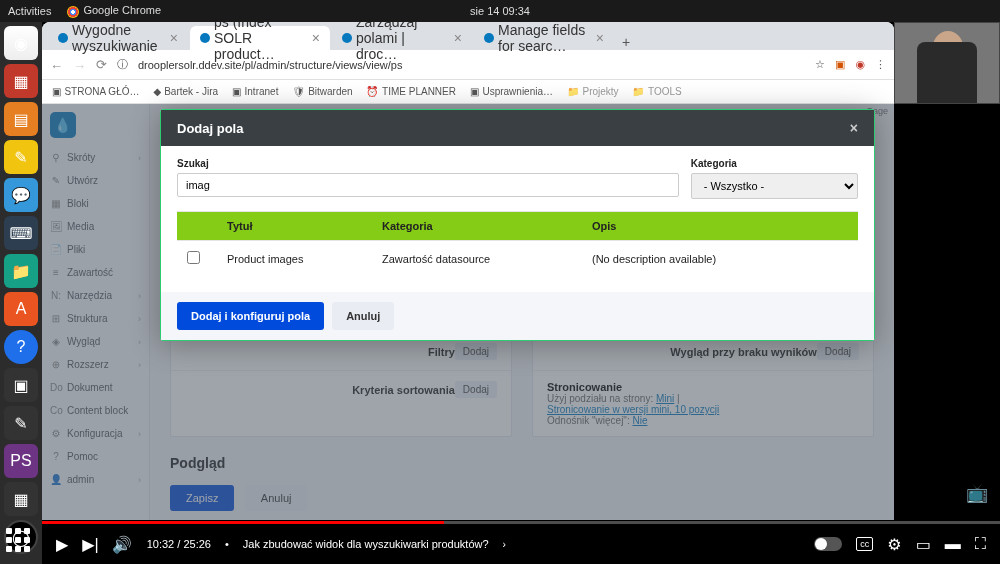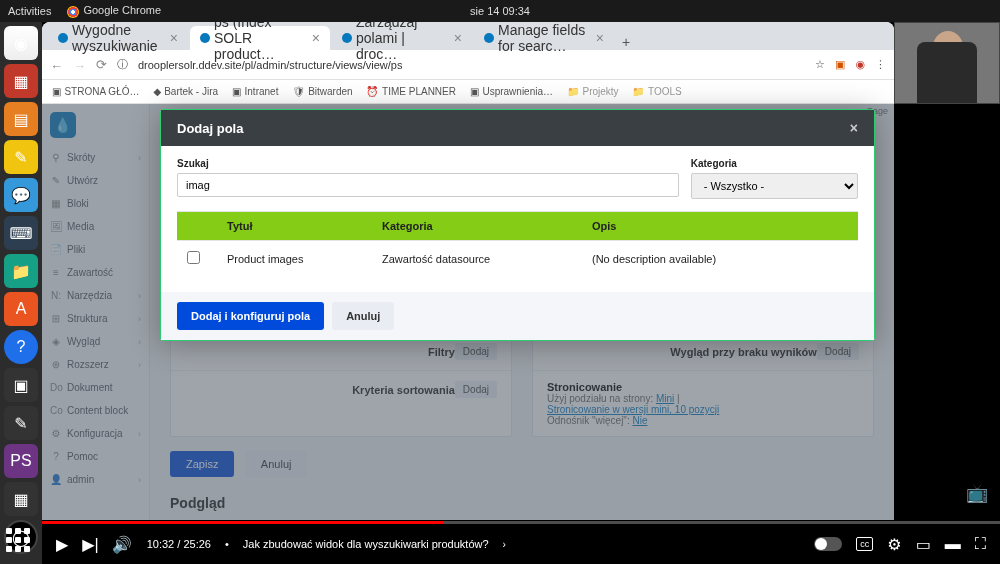--- a/index.html
+++ b/index.html
@@ -315,25 +315,25 @@
               <span class="add-btn">Dodaj</span>
             </div>
             <div class="section" style="border-top:1px solid #eceff5">
               <div style="font-weight:600; font-size:11px; ">Stronicowanie</div>
               <div class="small-text"><span>Użyj podziału na strony:</span> <span class="link">Mini</span> |</div>
               <div class="link">Stronicowanie w wersji mini, 10 pozycji</div>
               <div class="small-text"><span>Odnośnik "więcej":</span> <span class="link">Nie</span></div>
             </div>
           </div>
         </div>
+        <div style="margin-top:18px; font-size:14px; font-weight:700; color:#222">Podgląd</div>
         <div style="margin-top:14px">
           <span class="btn-primary">Zapisz</span>
           <span class="btn-sec" style="margin-left:6px">Anuluj</span>
         </div>
-        <div style="margin-top:18px; font-size:14px; font-weight:700; color:#222">Podgląd</div>
       </div>
 
       <div class="dim"></div>
       <div class="modal">
         <div class="modal-header">
           <span>Dodaj pola</span>
           <span class="close">×</span>
         </div>
         <div class="modal-body">
           <div class="form-row">

